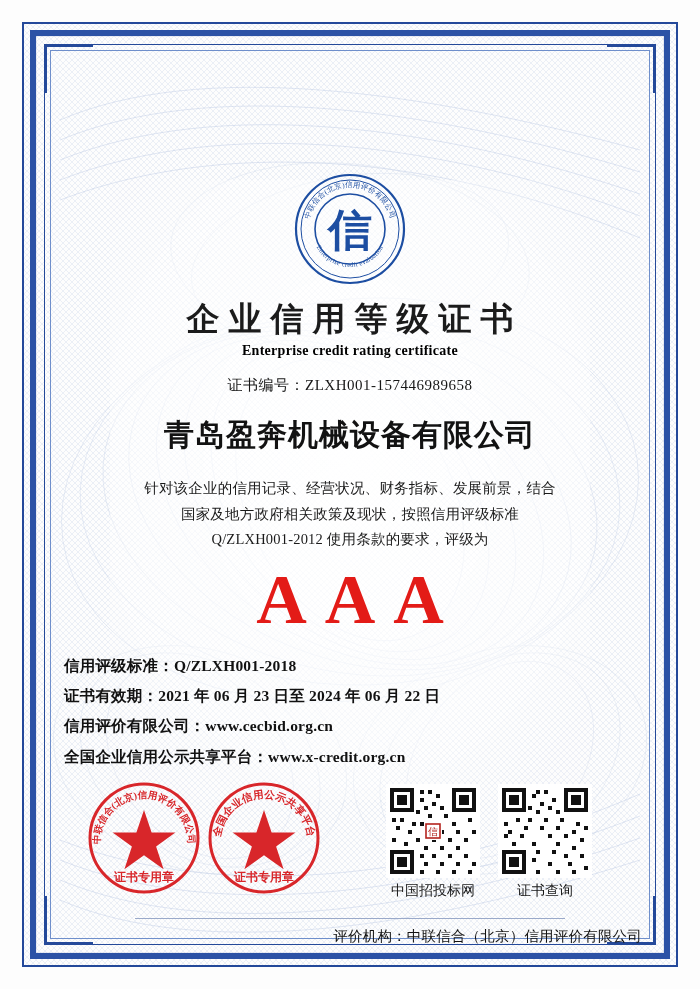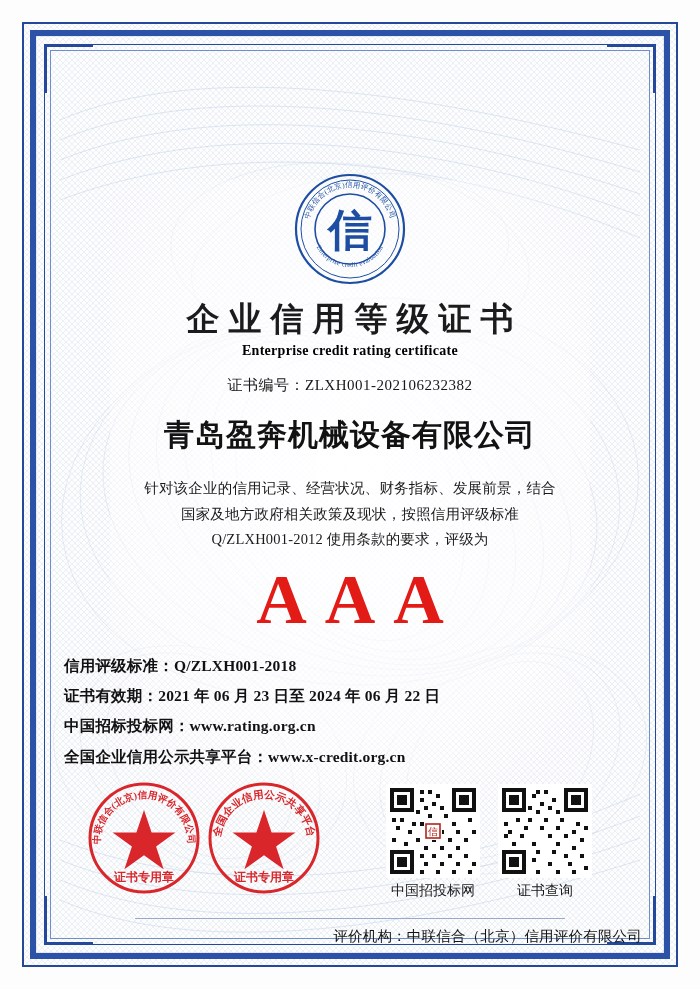--- a/index.html
+++ b/index.html
@@ -308,37 +308,37 @@
           <textPath href="#arcBottom" startOffset="50%" text-anchor="middle">Enterprise credit evaluation</textPath>
         </text>
         <text x="56" y="72" text-anchor="middle" font-family="Liberation Serif, serif" font-size="44" font-weight="bold" fill="#1d4ea2">信</text>
       </svg>
     </div>
 
     <div class="title-cn">企业信用等级证书</div>
     <div class="title-en">Enterprise credit rating certificate</div>
 
     <div class="cert-no">
-      <span>证书编号：</span><span>ZLXH001-202106232382</span>
+      <span>证书编号：</span><span>ZLXH001-157446989658</span>
     </div>
 
     <div class="company">青岛盈奔机械设备有限公司</div>
 
     <div class="statement">
       <div>针对该企业的信用记录、经营状况、财务指标、发展前景，结合</div>
       <div>国家及地方政府相关政策及现状，按照信用评级标准</div>
       <div>Q/ZLXH001-2012 使用条款的要求，评级为</div>
     </div>
 
     <div class="grade">AAA</div>
 
     <div class="details">
       <div class="line">信用评级标准：Q/ZLXH001-2018</div>
       <div class="line">证书有效期：2021 年 06 月 23 日至 2024 年 06 月 22 日</div>
-      <div class="line">中国招标投标网：www.rating.org.cn</div>
+      <div class="line">信用评价有限公司：www.cecbid.org.cn</div>
       <div class="line">全国企业信用公示共享平台：www.x-credit.org.cn</div>
     </div>
 
     <div class="bottom-row">
 
       <div class="seal one">
         <svg width="116" height="116" viewBox="0 0 116 116" xmlns="http://www.w3.org/2000/svg">
           <defs>
             <path id="sealArc1" d="M 14 62 A 44 44 0 0 1 102 62"></path>
           </defs>

